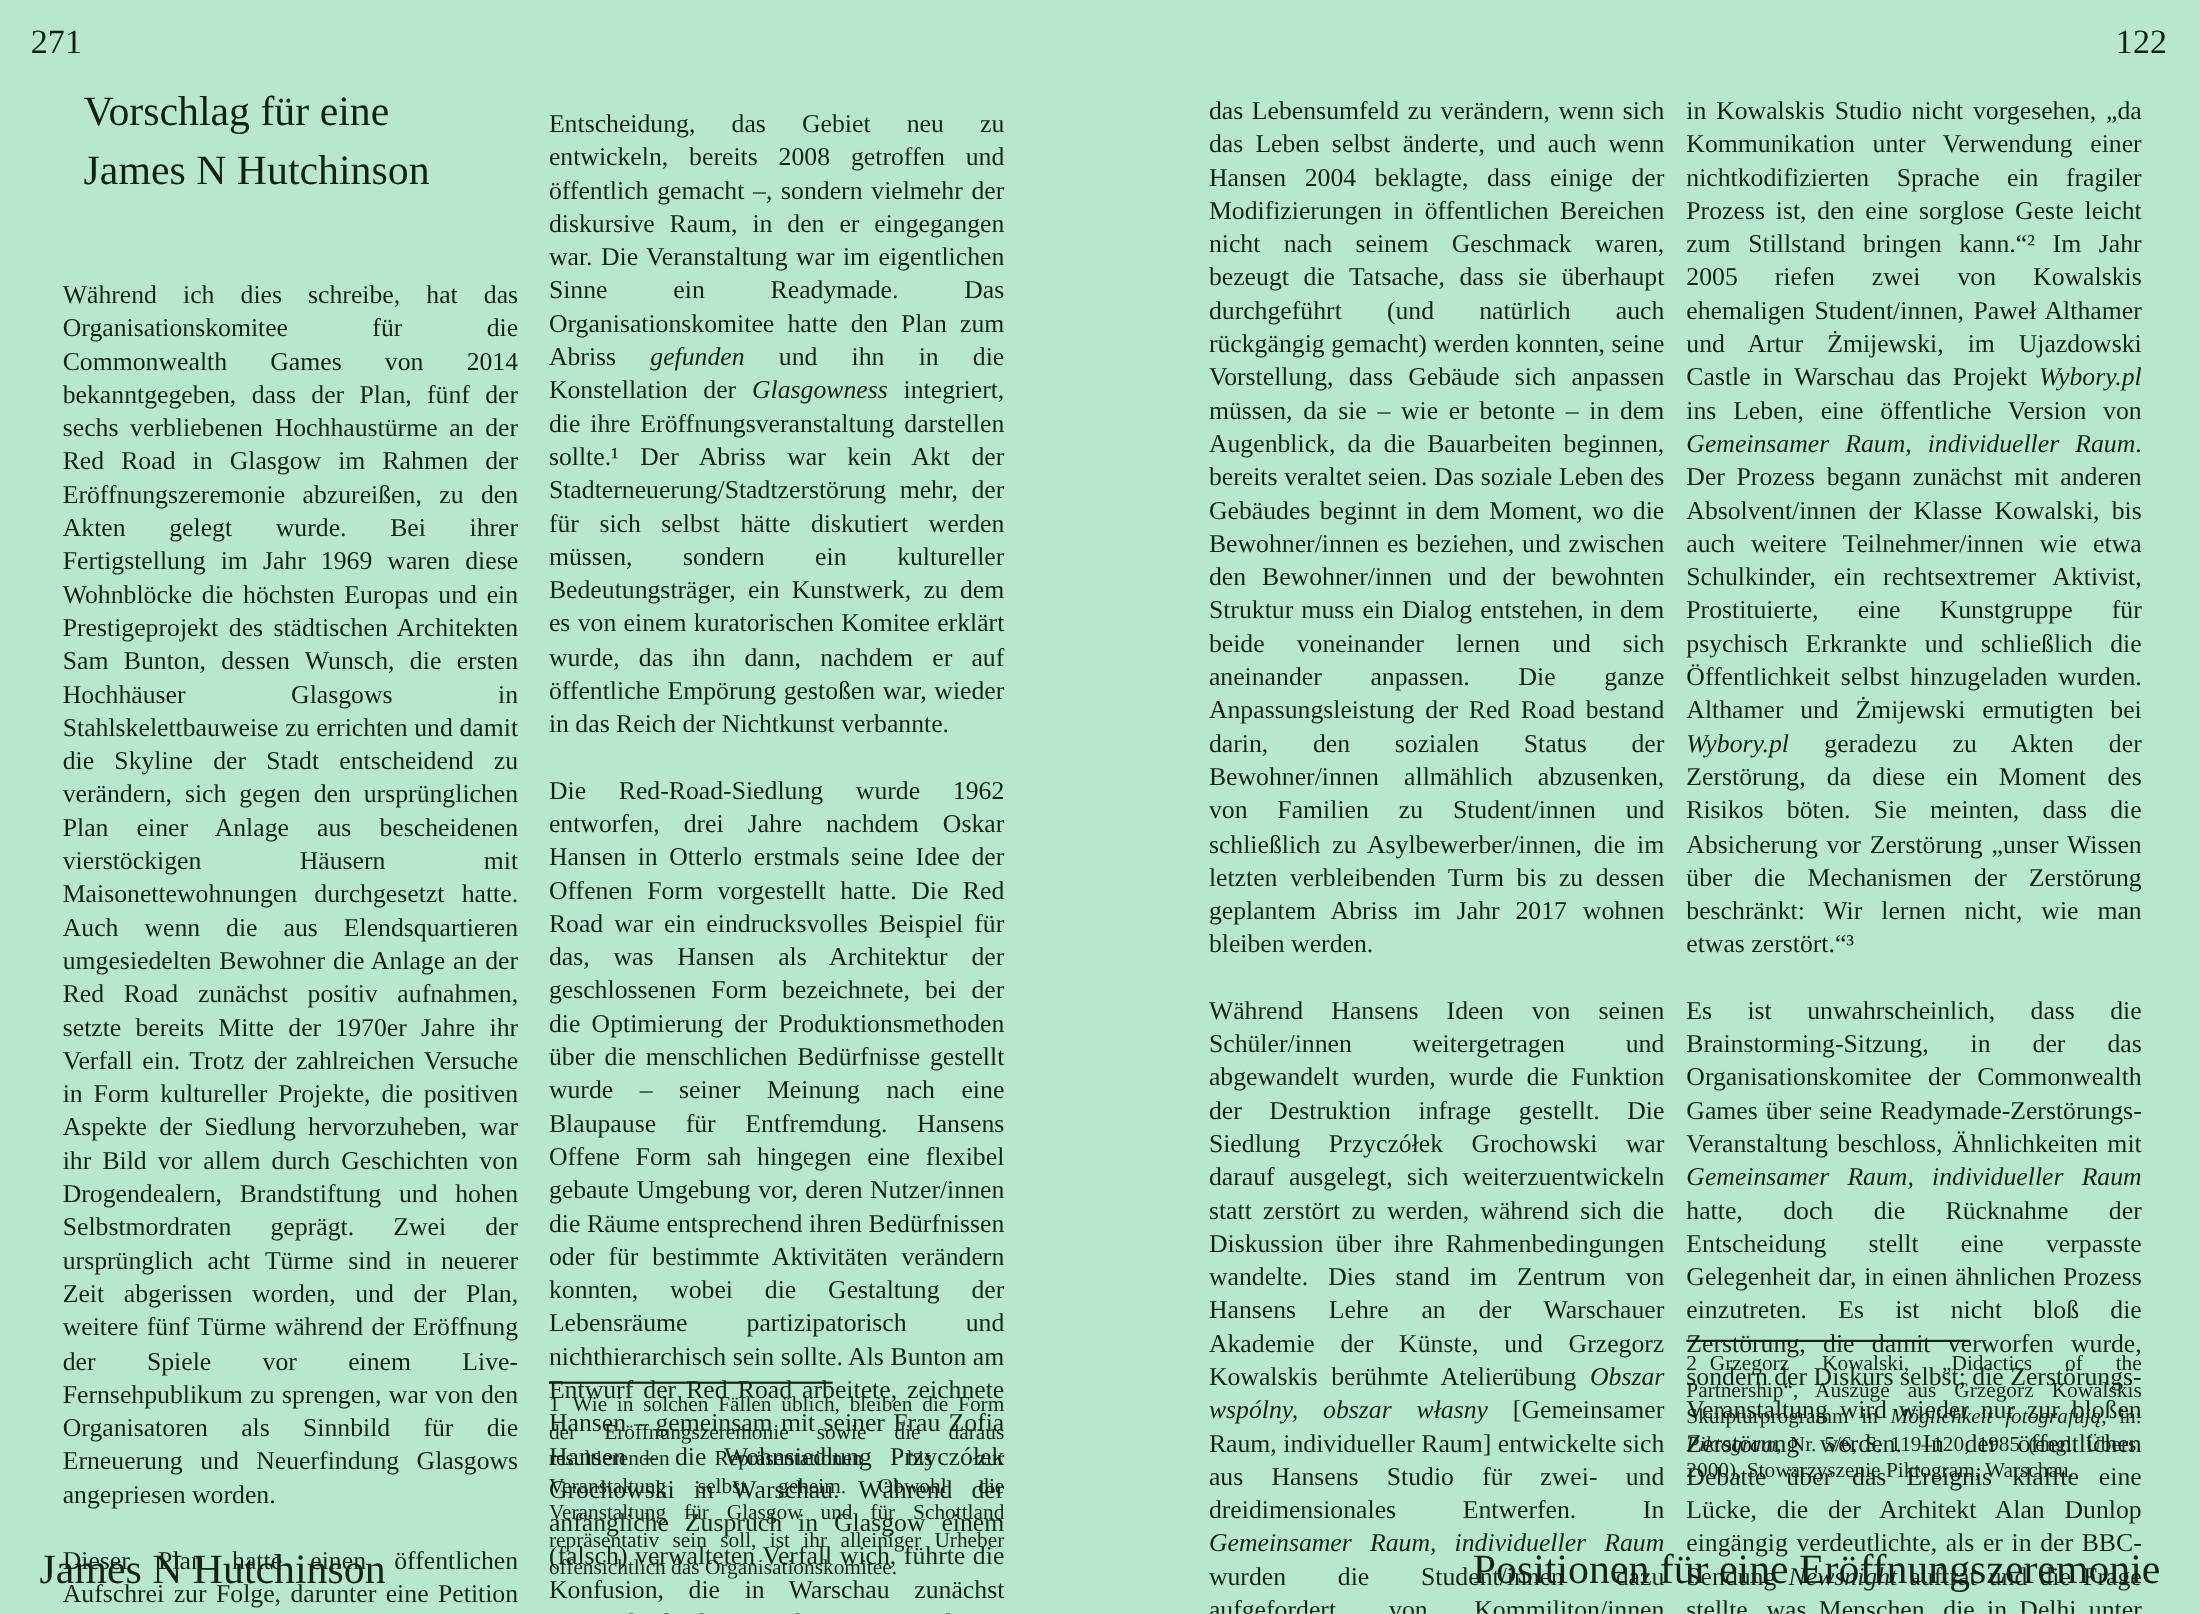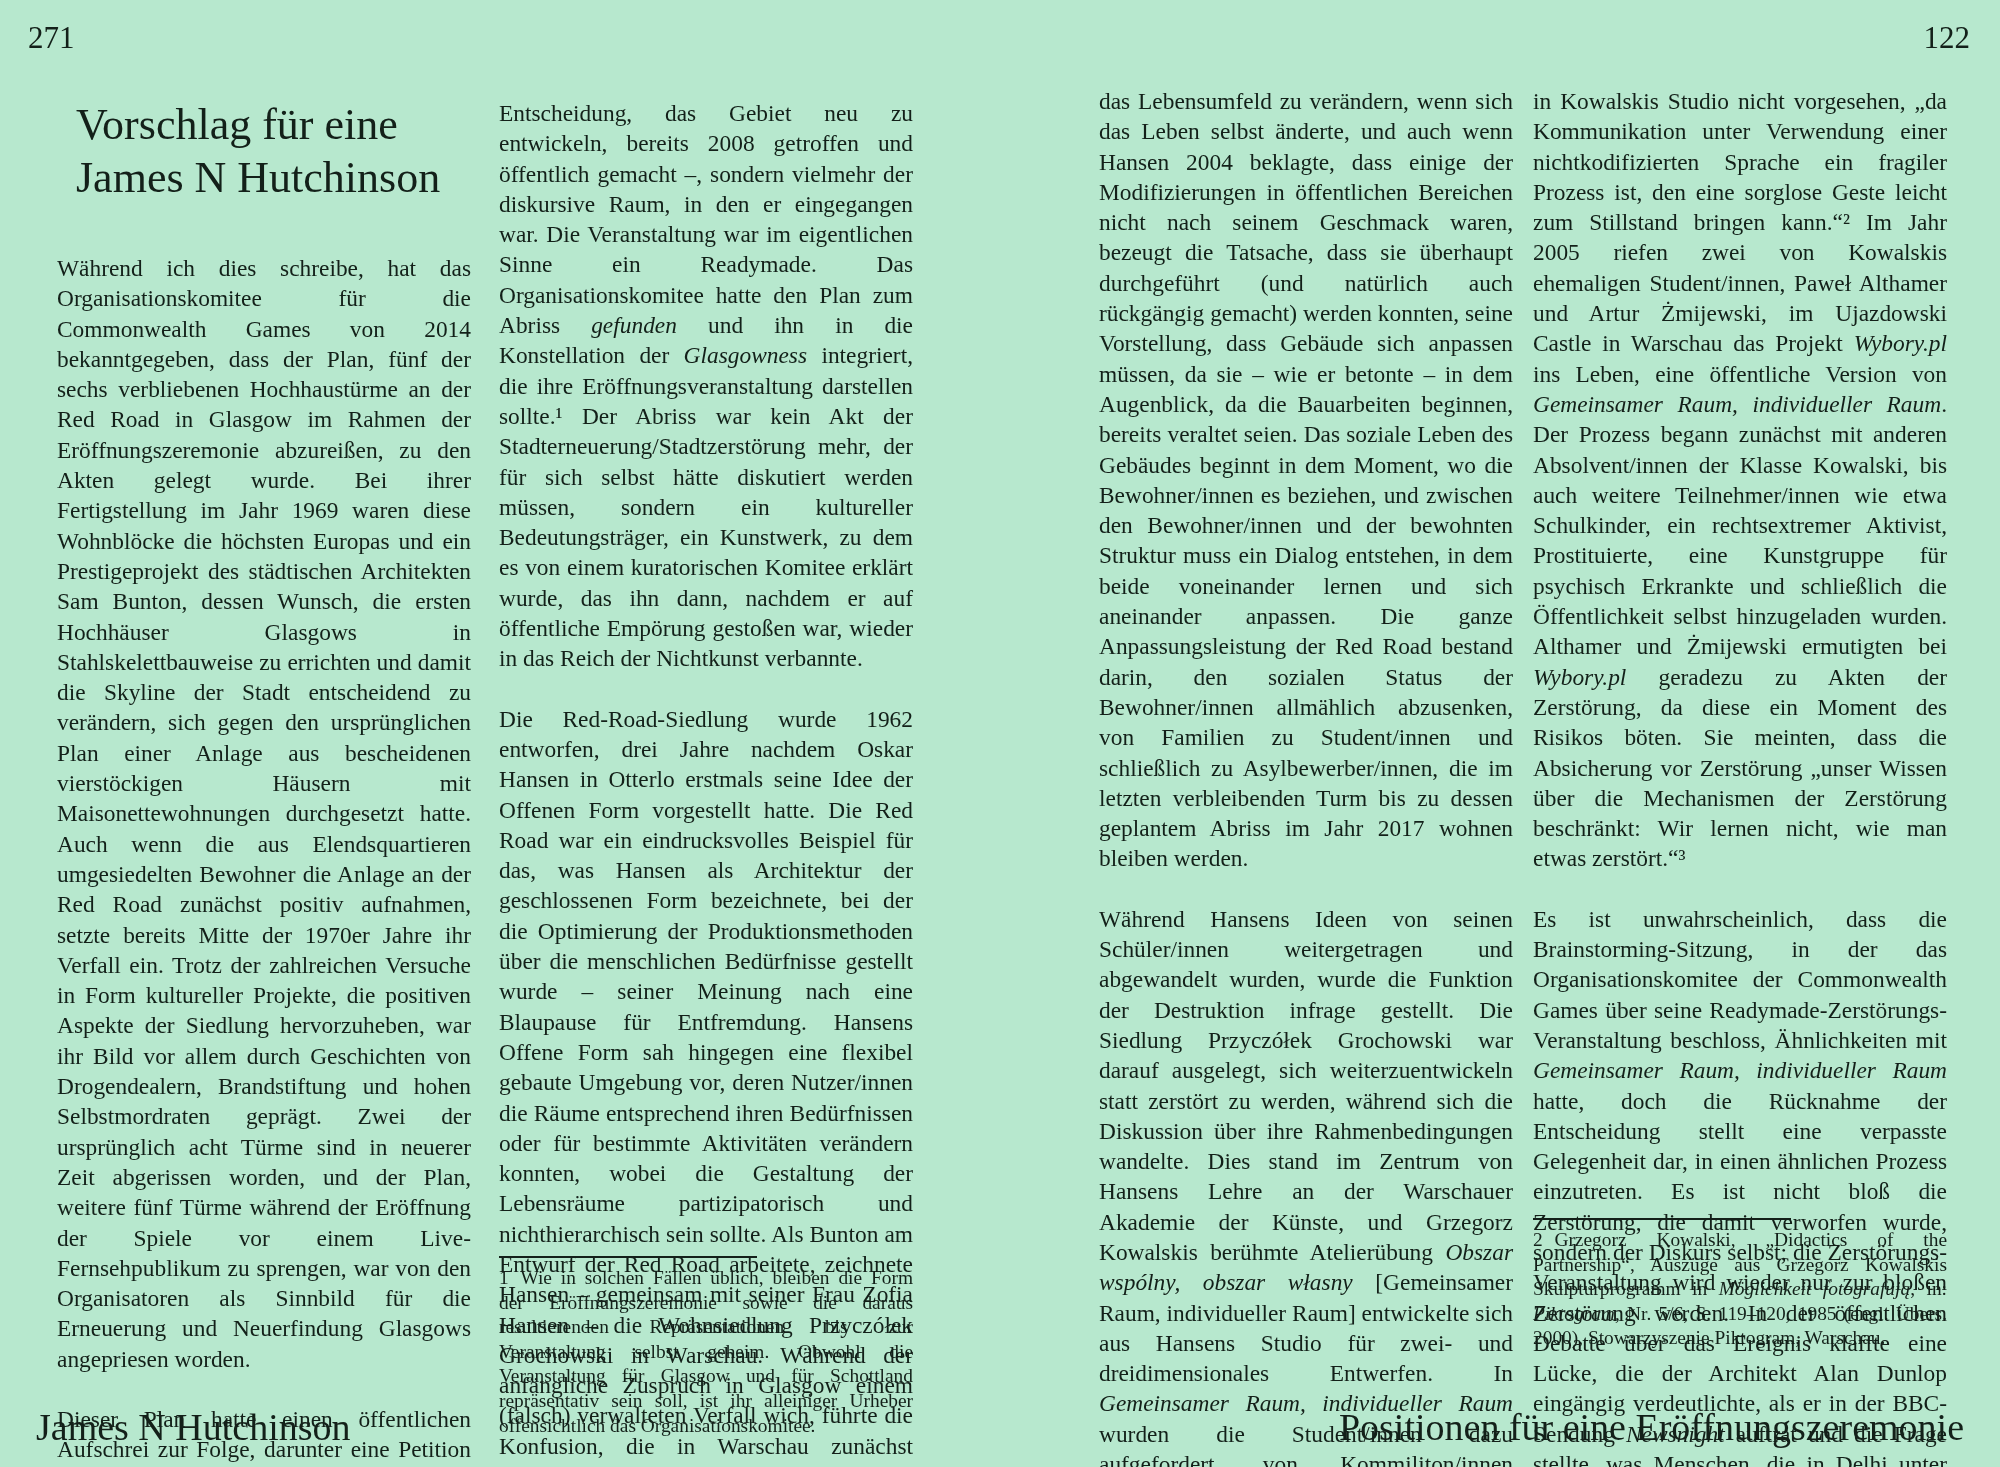--- a/index.html
+++ b/index.html
@@ -5,21 +5,21 @@
   html,body{margin:0;padding:0;}
   body{
     width:2000px;height:1467px;position:relative;overflow:hidden;
     background:#b7e8ce;color:#132019;
     font-family:"Liberation Serif","DejaVu Serif",serif;
     -webkit-font-smoothing:antialiased;
   }
   .pagenum{position:absolute;top:22px;font-size:31px;line-height:1;}
   #pagenum-left{left:28px;}
   #pagenum-right{right:30px;}
-  .title{position:absolute;left:76px;top:98px;font-size:44px;line-height:53px;width:470px;}
+  .title{position:absolute;left:76px;top:76px;font-size:38px;line-height:53px;width:470px;}
   .title div{white-space:nowrap;}
   .col{
     position:absolute;width:414px;
     font-size:23.4px;line-height:30.3px;
     text-align:justify;hyphens:none;
   }
   .col p.para{margin:0 0 30px 0;}
   #col-1{left:57px;top:253px;height:1140px;}
   #col-2{left:499px;top:98px;height:1330px;}
   #col-3{left:1099px;top:86px;height:1330px;}

